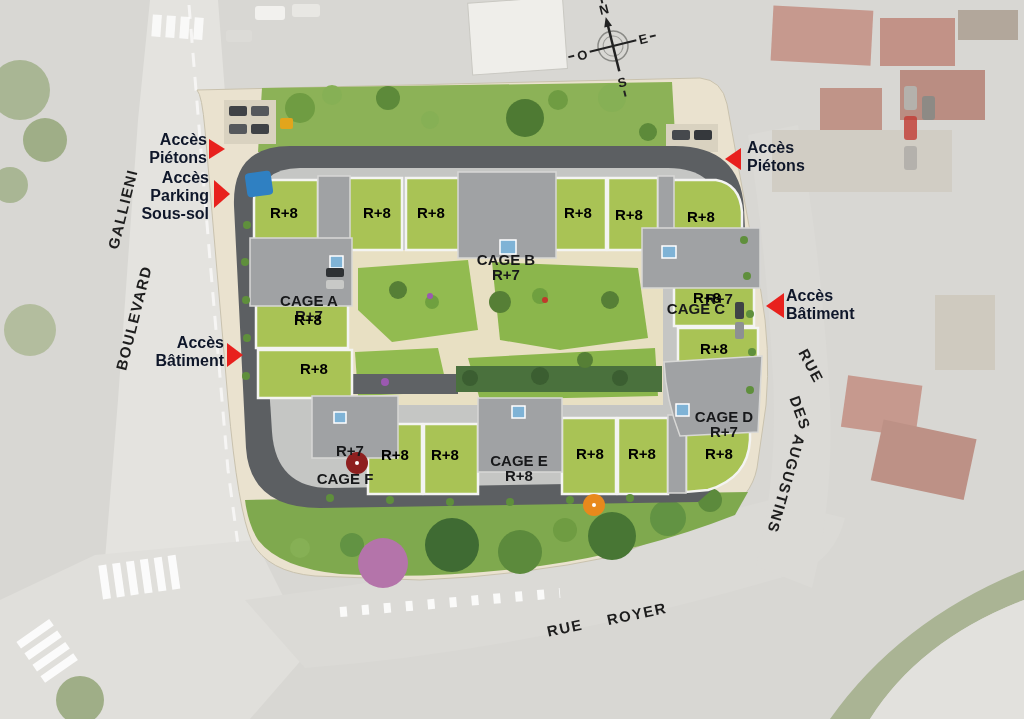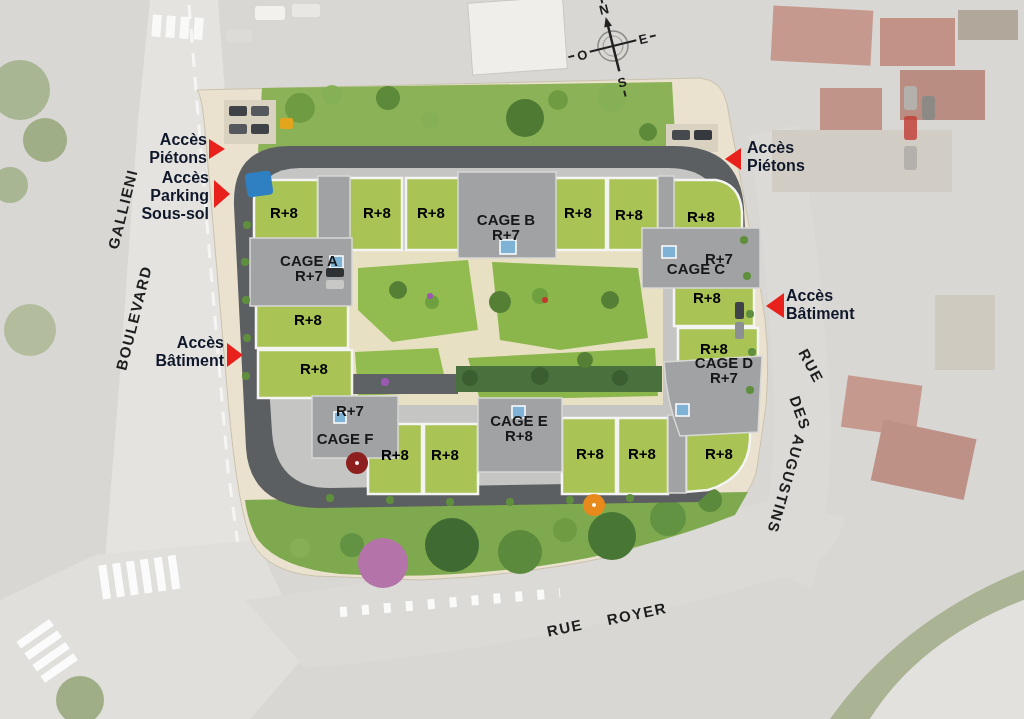--- a/index.html
+++ b/index.html
@@ -5,21 +5,21 @@
   html,body{margin:0;padding:0;background:#d8d7d3;}
   .stage{position:relative;width:1024px;height:719px;overflow:hidden;
          background:#d8d7d3;font-family:"Liberation Sans",sans-serif;}
   .stage svg{position:absolute;left:0;top:0;}
   .lbl{position:absolute;font-weight:700;color:#151515;white-space:pre-line;
        transform:translate(-50%,-50%);line-height:1.05;text-align:center;}
   .street{font-size:15px;letter-spacing:1.5px;color:#1d1d1d;white-space:nowrap;}
   .access{font-size:16px;line-height:1.12;color:#0f172a;}
   .access.ra{text-align:right;transform:translate(-100%,-50%);}
   .access.la{text-align:left;transform:translate(0,-50%);}
-  .cage{font-size:15px;line-height:1.0;color:#17181a;}
+  .cage{font-size:15px;line-height:1.0;color:#17181a;margin-top:40px;}
   .r8{font-size:15px;color:#000000;}
   .compass-txt{font:700 13px "Liberation Sans",sans-serif;fill:#1c1c1c;}
 </style>
 </head>
 <body>
 
 <div class="stage">
 
 <svg width="1024" height="719" viewBox="0 0 1024 719">
 
@@ -272,21 +272,21 @@
 Piétons</div>
 <div class="lbl access la" style="left:786px;top:305px;">Accès
 Bâtiment</div>
 
 <div class="lbl cage" style="left:309px;top:268px;">CAGE A
 R+7</div>
 <div class="lbl cage" style="left:506px;top:227px;">CAGE B
 R+7</div>
 <div class="lbl cage" style="left:696px;top:268px;">CAGE C</div>
 <div class="lbl cage" style="left:719px;top:258px;">R+7</div>
-<div class="lbl cage" style="left:724px;top:370px;">CAGE D
+<div class="lbl cage" style="left:724px;top:384px;">CAGE D
 R+7</div>
 <div class="lbl cage" style="left:519px;top:428px;">CAGE E
 R+8</div>
 <div class="lbl cage" style="left:345px;top:438px;">CAGE F</div>
 <div class="lbl cage" style="left:350px;top:410px;">R+7</div>
 
 <div class="lbl r8" style="left:284px;top:213px;">R+8</div>
 <div class="lbl r8" style="left:377px;top:213px;">R+8</div>
 <div class="lbl r8" style="left:431px;top:213px;">R+8</div>
 <div class="lbl r8" style="left:578px;top:213px;">R+8</div>

